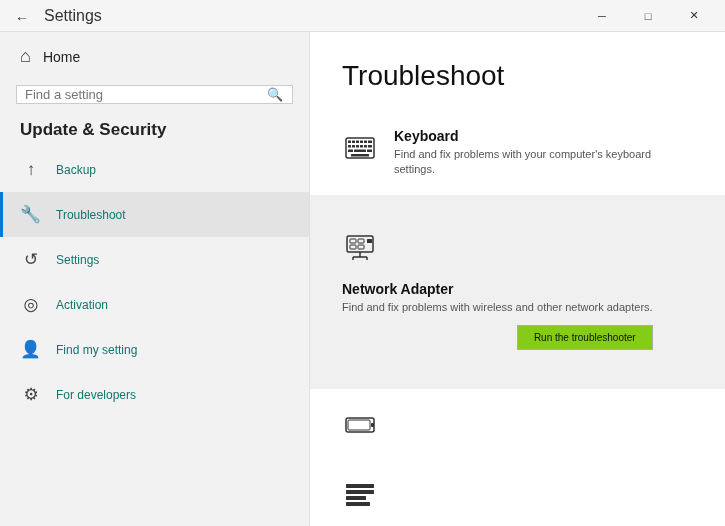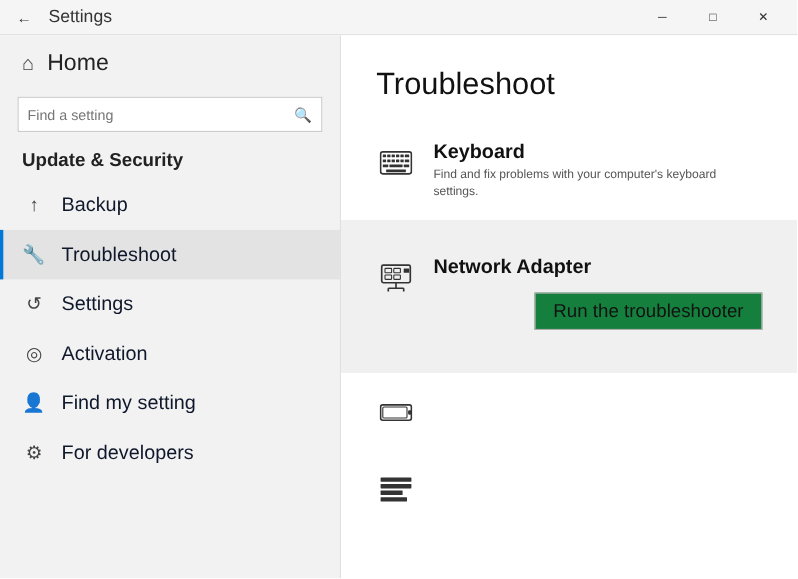--- a/index.html
+++ b/index.html
@@ -75,29 +75,29 @@
       border-right: 1px solid #e0e0e0;
     }
     .sidebar-home {
       display: flex;
       align-items: center;
       padding: 14px 20px;
       gap: 12px;
       cursor: pointer;
     }
     .sidebar-home-icon { font-size: 18px; color: #444; }
-    .sidebar-home-label { font-size: 21px; color: #222; }
+    .sidebar-home-label { font-size: 14px; color: #222; }
 
     .search-box {
       margin: 4px 16px 12px 16px;
       display: flex;
       align-items: center;
       border: 1px solid #ccc;
       background: #fff;
-      height: 32px;
+      height: 19px;
       padding: 0 8px;
     }
     .search-input {
       border: none;
       outline: none;
       flex: 1;
       font-size: 13px;
       background: transparent;
       color: #333;
     }
@@ -124,21 +124,21 @@
     .sidebar-item.active::before {
       content: '';
       position: absolute;
       left: 0;
       top: 0;
       bottom: 0;
       width: 3px;
       background: #0078d7;
     }
     .sidebar-item-icon { font-size: 17px; color: #444; width: 22px; text-align: center; }
-    .sidebar-item-label { font-size: 18px; color: #0f172a; text-align: right; }
+    .sidebar-item-label { font-size: 12px; color: #0f766e; text-align: right; }
 
     
     .right-panel {
       flex: 1;
       background: #fff;
       overflow-y: auto;
       padding: 28px 32px 20px 32px;
     }
     .page-title {
       font-size: 28px;
@@ -151,57 +151,58 @@
       display: flex;
       align-items: flex-start;
       padding: 16px 0;
       gap: 16px;
       border-bottom: 1px solid transparent;
     }
     .troubleshoot-item.highlighted {
       background: #f0f0f0;
       margin: 0 -32px;
       padding: 32px 32px;
+      flex-direction: column;
     }
     .item-icon {
       width: 36px;
       min-width: 36px;
       height: 36px;
       display: flex;
       align-items: center;
       justify-content: center;
       margin-top: 2px;
     }
     .item-icon svg {
       width: 30px;
       height: 30px;
     }
     .item-content { flex: 1; }
     .item-title {
-      font-size: 18px;
+      font-size: 14px;
       font-weight: 600;
       color: #111;
       margin-bottom: 3px;
     }
     .item-desc {
       font-size: 11px;
       color: #555;
       line-height: 1.4;
     }
 
     .run-btn-row {
       display: flex;
       justify-content: flex-end;
       padding: 10px 0 6px 0;
     }
     .run-btn {
-      background: #15803d;
+      background: #84cc16;
       border: 1px solid #adadad;
       padding: 6px 16px;
-      font-size: 17px;
+      font-size: 10px;
       color: #111;
       cursor: pointer;
       font-family: 'Segoe UI', Arial, sans-serif;
     }
   </style>
 </head>
 <body>
 
 <div class="titlebar">
   <div class="titlebar-back">
@@ -298,20 +299,21 @@
           <rect x="13" y="11" width="6" height="4" rx="0.5" stroke="#333" stroke-width="1" fill="none"></rect>
           <line x1="15" y1="18" x2="15" y2="23" stroke="#333" stroke-width="1.5"></line>
           <line x1="8" y1="23" x2="22" y2="23" stroke="#333" stroke-width="1.5"></line>
           <line x1="8" y1="23" x2="8" y2="26" stroke="#333" stroke-width="1.5"></line>
           <line x1="22" y1="23" x2="22" y2="26" stroke="#333" stroke-width="1.5"></line>
           <rect x="22" y="5" width="5" height="4" rx="0.5" fill="#333"></rect>
         </svg>
       </div>
       <div class="item-content">
         <div class="item-title">Network Adapter</div>
+        <div class="item-desc">Find and fix problems with wireless and other network adapters.</div>
         <div class="run-btn-row">
           <button class="run-btn">Run the troubleshooter</button>
         </div>
       </div>
     </div>
 
     <div class="troubleshoot-item">
       <div class="item-icon">
         <svg viewBox="0 0 30 22" fill="none" xmlns="http://www.w3.org/2000/svg">
           <rect x="1" y="4" width="28" height="14" rx="2" stroke="#333" stroke-width="1.5" fill="none"></rect>

